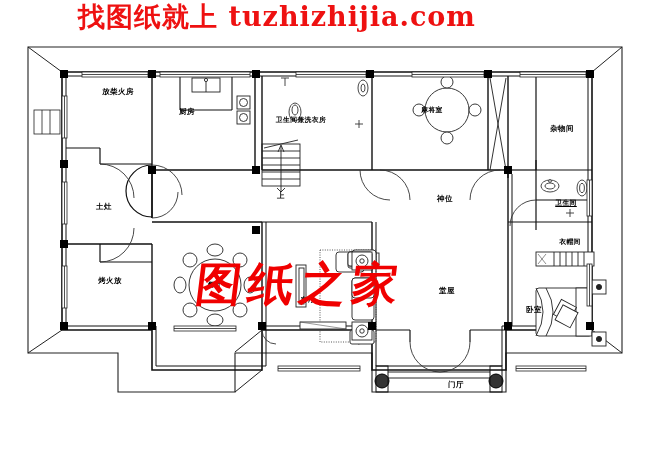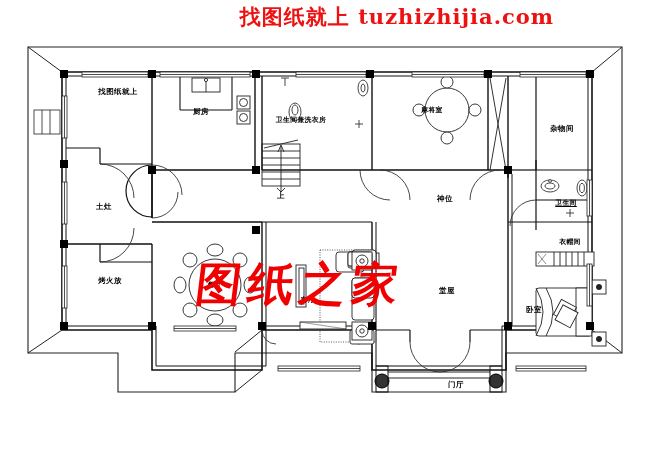--- a/index.html
+++ b/index.html
@@ -1,23 +1,23 @@
 <!DOCTYPE html>
 <html><head>
 <meta charset="utf-8">
 <style>
   html,body{margin:0;padding:0;background:#ffffff;}
   body{width:650px;height:450px;font-family:"DejaVu Sans","Liberation Sans",sans-serif;overflow:hidden;}
   #stage{position:relative;width:650px;height:450px;background:#fff;}
 
   
   #wm-title{
-    position:absolute;left:0;top:2px;width:554px;text-align:right;
+    position:absolute;left:0;top:2px;width:554px;text-align:center;
     font-family:"DejaVu Serif","Liberation Serif",serif;
-    font-size:21px;font-weight:bold;color:#ee1111;letter-spacing:1px;
+    font-size:27px;font-weight:bold;color:#ee1111;letter-spacing:1px;
     white-space:nowrap;line-height:30px;
   }
   #wm-center{
     position:absolute;left:150px;top:258px;width:300px;text-align:center;
     font-family:"DejaVu Serif","Liberation Serif",serif;
     font-size:46px;font-weight:bold;color:#f00000;letter-spacing:6px;
     white-space:nowrap;line-height:52px;
     transform:skewX(-7deg);
     pointer-events:none;
   }
@@ -298,24 +298,24 @@
       <rect x="148" y="322" width="8" height="8"></rect>
       <rect x="258" y="322" width="8" height="8"></rect>
       <rect x="368" y="322" width="8" height="8"></rect>
       <rect x="504" y="322" width="8" height="8"></rect>
       <rect x="586" y="322" width="8" height="8"></rect>
       <rect x="504" y="166" width="8" height="8"></rect>
       <rect x="252" y="226" width="8" height="8"></rect>
     </g>
   </svg>
 
-  <div class="lbl" style="left:118px;top:92px;">找图纸就上</div>
+  <div class="lbl" style="left:118px;top:92px;">放柴火房</div>
   <div class="lbl" style="left:104px;top:207px;">土灶</div>
   <div class="lbl" style="left:110px;top:281px;">烤火放</div>
-  <div class="lbl" style="left:201px;top:112px;text-align:center;">厨房</div>
+  <div class="lbl" style="left:187px;top:112px;text-align:center;">厨房</div>
   <div class="lbl sm" style="left:301px;top:120px;">卫生间兼洗衣房</div>
   <div class="lbl" style="left:281px;top:196px;">上</div>
   <div class="lbl sm" style="left:215px;top:285px;">餐厅</div>
   <div class="lbl sm" style="left:308px;top:300px;">客厅</div>
   <div class="lbl sm" style="left:432px;top:110px;">麻将室</div>
   <div class="lbl" style="left:445px;top:199px;">神位</div>
   <div class="lbl" style="left:447px;top:291px;">堂屋</div>
   <div class="lbl" style="left:438px;top:385px;padding-left:36px;">门厅</div>
   <div class="lbl" style="left:562px;top:129px;">杂物间</div>
   <div class="lbl sm" style="left:566px;top:203px;text-decoration:underline;">卫生间</div>

